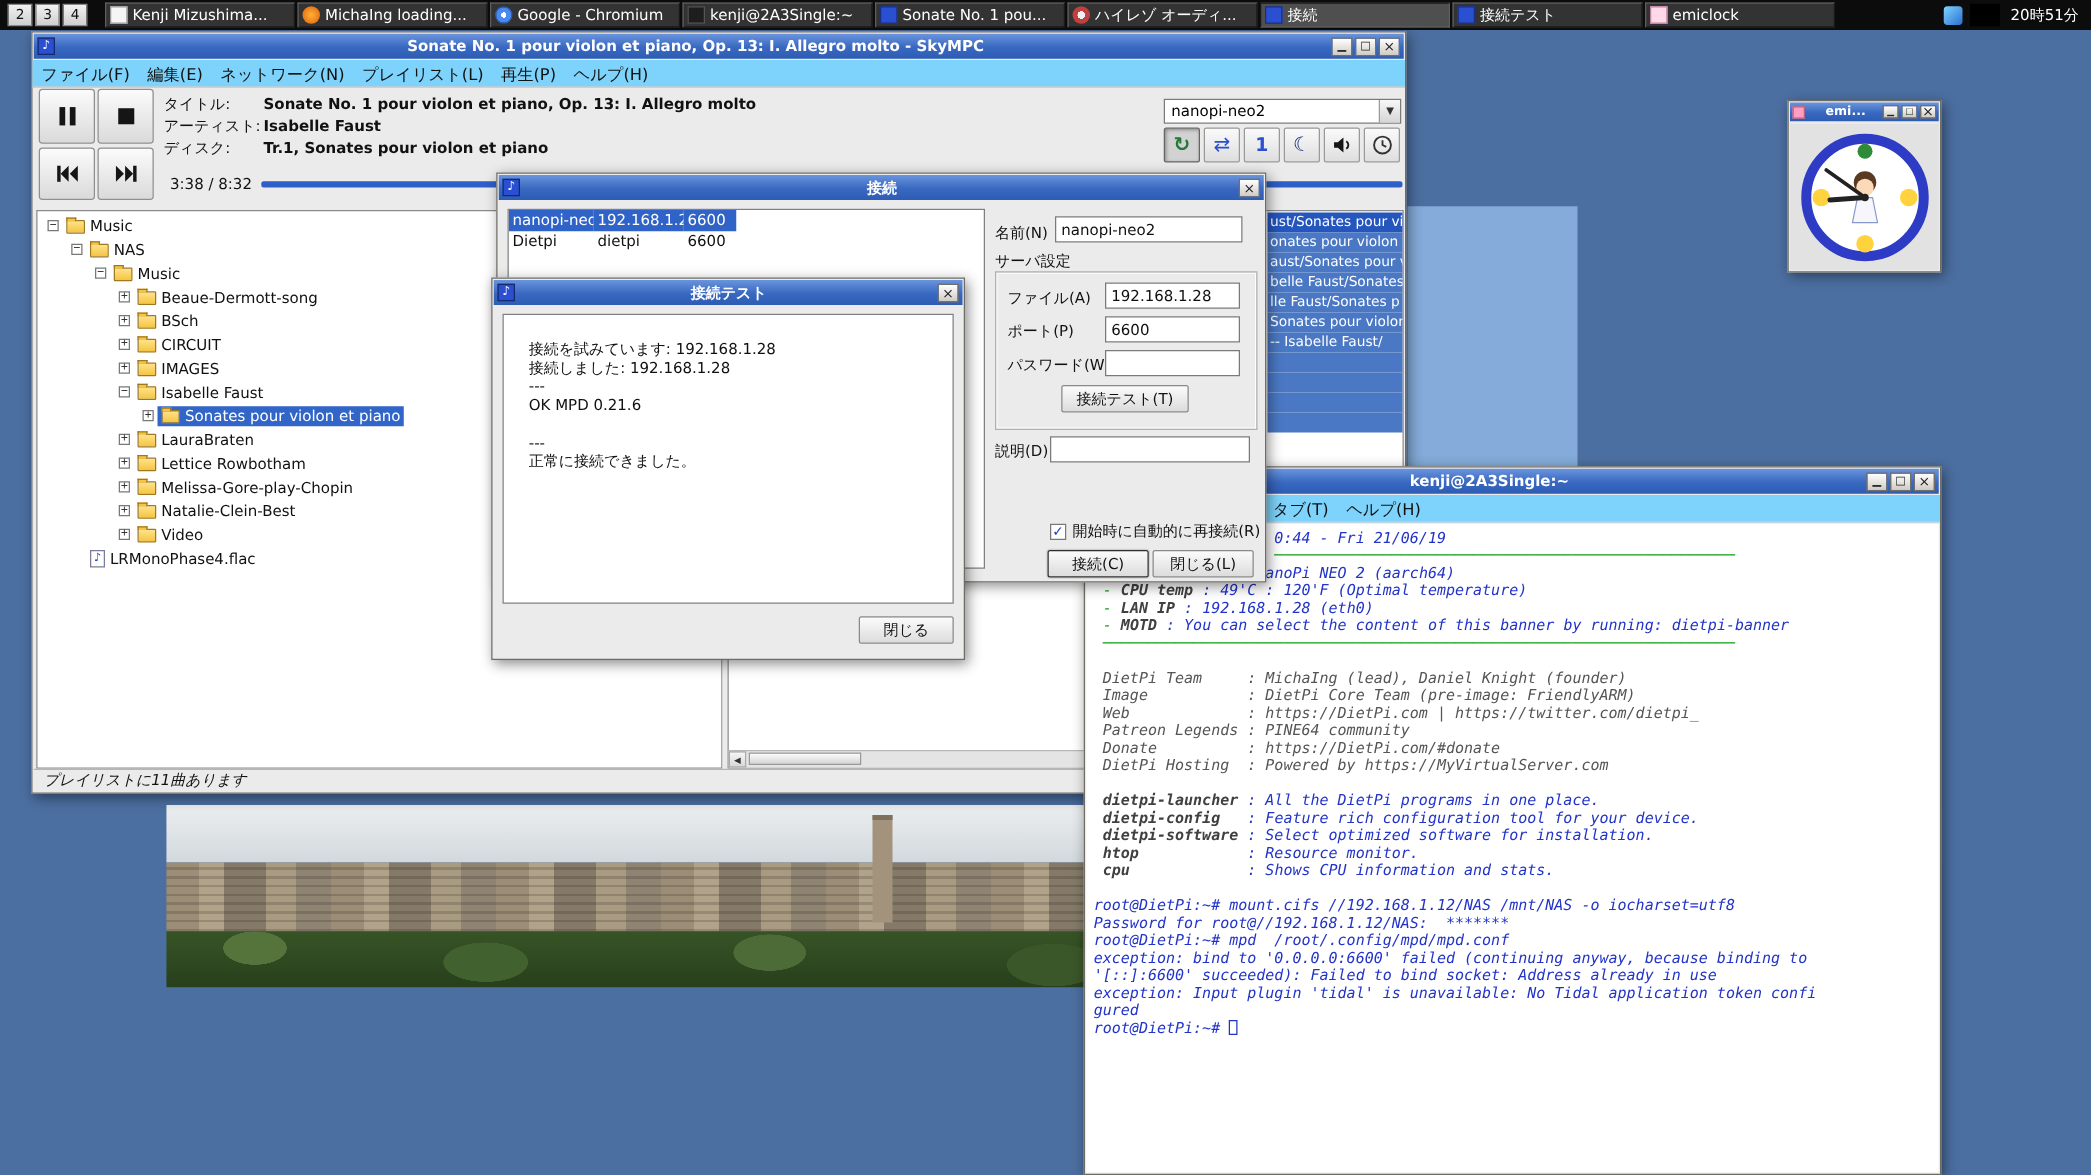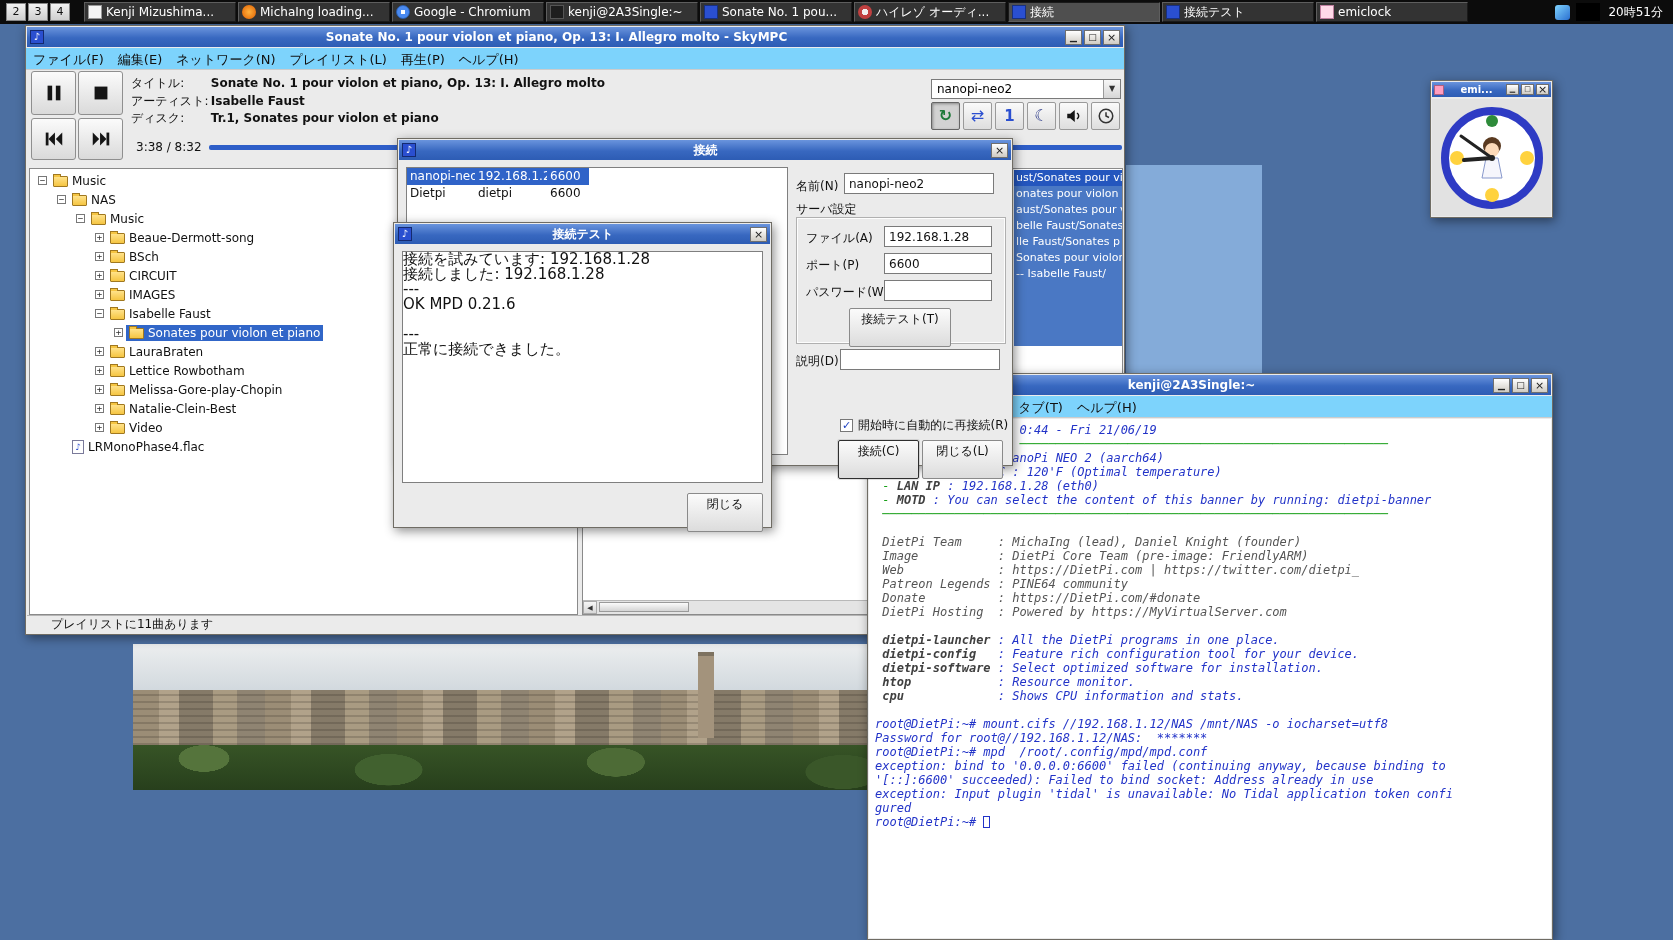--- a/index.html
+++ b/index.html
@@ -81,43 +81,43 @@
   .folder::before { content:""; position:absolute; top:-3px; left:-1px; width:6px; height:2px; background:#f5c542; border:1px solid #a07820; border-bottom:none; }
   .afile { width:12px; height:14px; flex:none; background:#fff; border:1px solid #7a7a9a; font-size:9px; line-height:13px; text-align:center; color:#2244cc; }
   #playlist-rows { position:absolute; left:431px; top:1px; width:108px; }
   .plrow { height:16px; line-height:16px; font-size:11px; color:#fff; background:#4a78c4; white-space:nowrap; overflow:hidden; padding-left:2px; }
   .plrow.first { background:#2456be; }
   .hscroll { position:absolute; left:0; bottom:0; height:14px; width:100%; background:#e4e4e4; border-top:1px solid #b8b8b8; display:flex; align-items:stretch; }
   .sbtn { width:14px; background:linear-gradient(#f6f6f6,#d8d8d8); border:1px solid #aaa; font-size:7px; line-height:12px; text-align:center; color:#333; }
   .sb-left::before{content:"◀";} .sb-right::before{content:"▶";}
   .strack { flex:1; position:relative; }
   .sthumb { position:absolute; left:2px; top:1px; width:90px; height:10px; background:linear-gradient(#fbfbfb,#d4d4d4); border:1px solid #9a9a9a; }
-  .statusbar { position:absolute; left:1px; right:1px; bottom:1px; height:18px; background:#ebebeb; border-top:1px solid #b5b5b5; font-size:12px; line-height:17px; padding-left:24px; color:#111; }
+  .statusbar { position:absolute; left:1px; right:1px; bottom:1px; height:18px; background:#ebebeb; border-top:1px solid #b5b5b5; font-size:12px; line-height:17px; padding-left:8px; color:#111;font-style:italic; }
 
   
   #connect-dialog { left:397px; top:138px; width:616px; height:328px; z-index:50; }
   .ctable { position:absolute; left:8px; top:28px; width:382px; height:288px; background:#fff; border:1px solid #7f7f7f; font-size:12px; overflow:hidden; }
   .cthead { display:flex; height:17px; }
   .cth { background:linear-gradient(#fafafa,#e0e0e0); border-right:1px solid #b5b5b5; border-bottom:1px solid #b5b5b5; text-align:center; line-height:16px; color:#111; }
   .ctrow { display:flex; height:17px; line-height:16px; color:#111; }
   .ctc { padding-left:3px; overflow:hidden; white-space:nowrap; }
   .c0{width:68px;} .c1{width:72px;} .c2{width:42px;} .c3{flex:1;}
   .ctrow.sel .ctc:nth-child(-n+3) { background:#2f63c8; color:#fff; }
   .dlabel { position:absolute; font-size:12px; color:#111; white-space:nowrap; }
   .dinput { position:absolute; height:21px; background:#fff; border:1px solid #7a7a7a; font-size:12px; padding:0 4px; font-family:"DejaVu Sans",sans-serif; color:#111; }
   .groupbox { position:absolute; left:398px; top:78px; width:210px; height:127px; border:1px solid #b0b0b0; box-shadow:inset 0 0 0 1px #fdfdfd; }
-  .dbtn { position:absolute; height:39px; background:linear-gradient(#fbfbfb,#dcdcdc); border:1px solid #8a8a8a; border-radius:2px; font-size:12px; text-align:center; line-height:20px; color:#111; }
+  .dbtn { position:absolute; height:22px; background:linear-gradient(#fbfbfb,#dcdcdc); border:1px solid #8a8a8a; border-radius:2px; font-size:12px; text-align:center; line-height:20px; color:#111; }
   .dbtn.default { border:1px solid #2f2f2f; box-shadow:0 0 0 1px #2f2f2f22; }
   .checkrow { position:absolute; left:442px; top:278px; display:flex; align-items:center; gap:5px; font-size:12px; color:#111; }
   .checkbox { width:13px; height:13px; background:#fff; border:1px solid #777; text-align:center; line-height:11px; }
   .checkbox.checked::before { content:"✓"; color:#1b3fc0; font-size:11px; font-weight:bold; }
 
   
   #test-dialog { left:393px; top:222px; width:379px; height:306px; z-index:60; }
-  .testtext { position:absolute; left:8px; top:28px; width:361px; height:232px; background:#fff; border:1px solid #7f7f7f; font-size:15px; line-height:15px; padding:0; white-space:pre-wrap; color:#111; font-family:"DejaVu Sans",sans-serif; }
+  .testtext { position:absolute; left:8px; top:28px; width:361px; height:232px; background:#fff; border:1px solid #7f7f7f; font-size:12px; line-height:15px; padding:20px; white-space:pre-wrap; color:#111; font-family:"DejaVu Sans",sans-serif; }
 
   
   #terminal { left:867px; top:373px; width:686px; height:567px; z-index:40; }
   .termbody { position:absolute; left:1px; right:1px; top:45px; bottom:1px; background:#fff; overflow:hidden; }
   #term-pre { font-family:"DejaVu Sans Mono",monospace; font-size:12px; line-height:14px; margin:4px 0 0 6px; white-space:pre; }
   .tline { min-height:14px; white-space:pre;font-style:italic; }
   .c-blue{color:#2233c8;} .c-bblue{color:#404040;font-weight:bold;} .c-green{color:#18a018;} .c-gray{color:#555;}
   .cursor { display:inline-block; width:7px; height:12px; border:1px solid #2233c8; vertical-align:-2px; }
 
   

